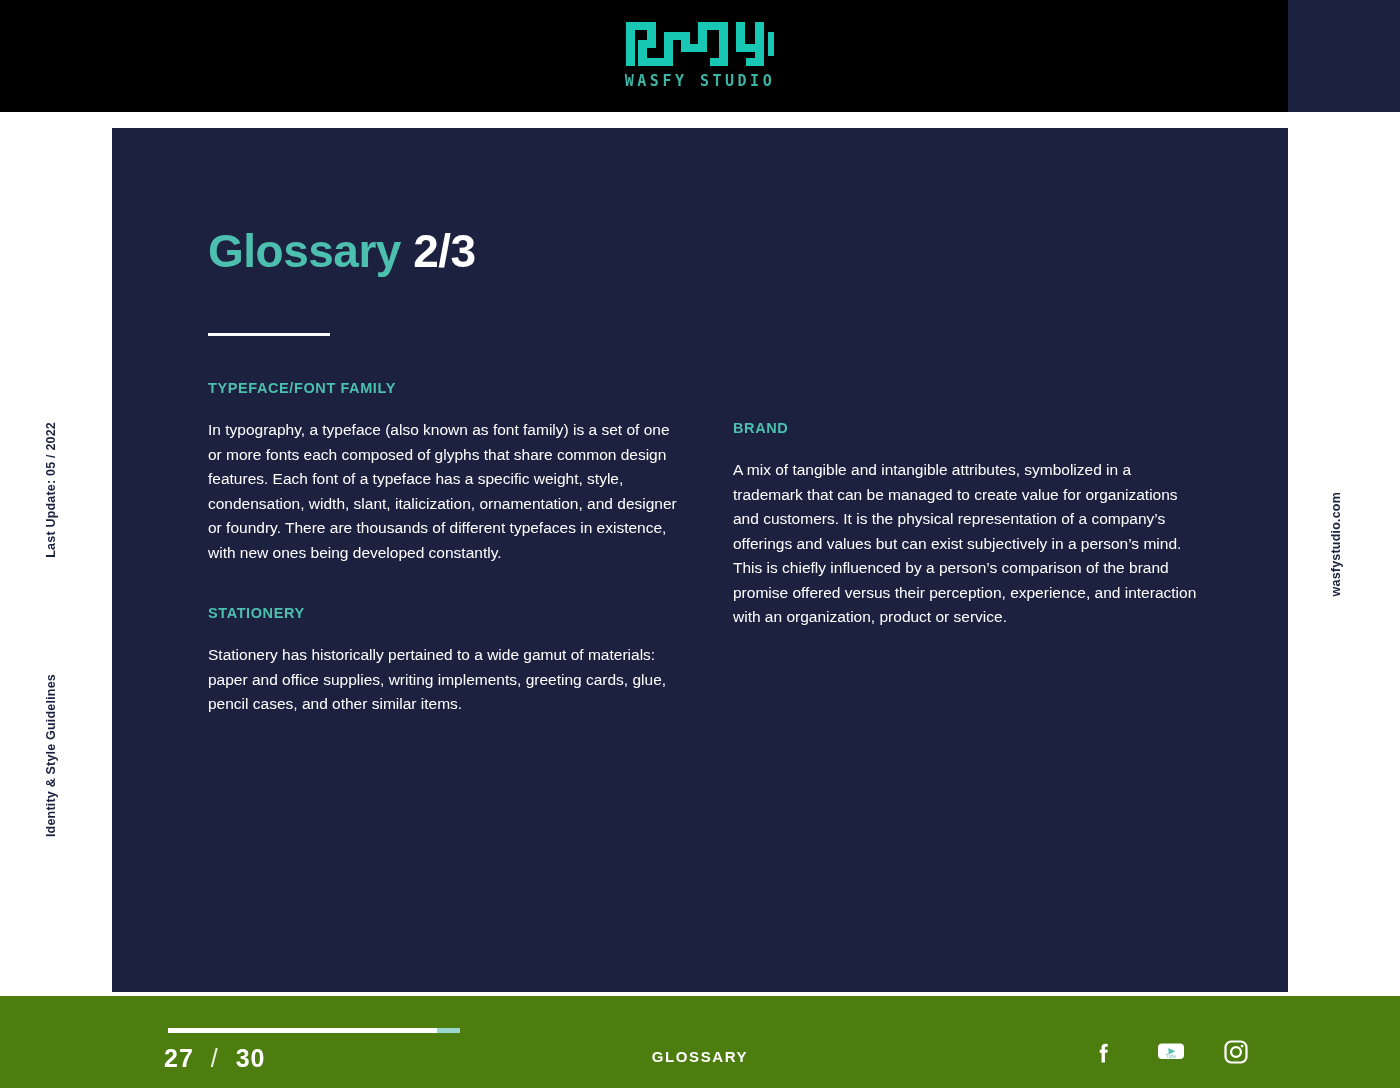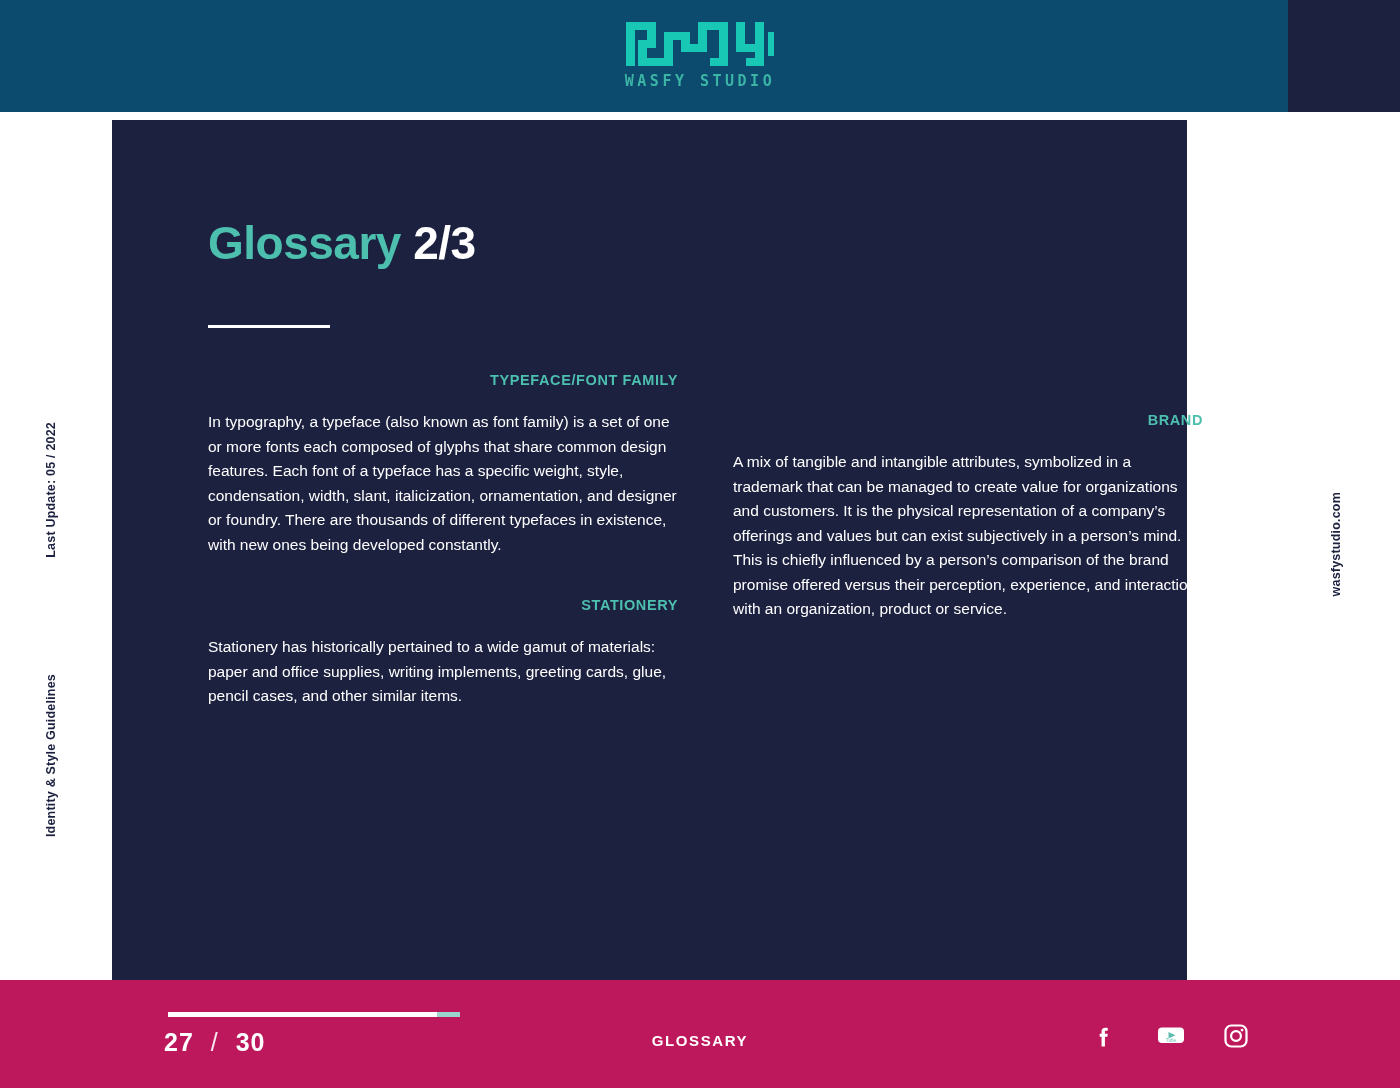--- a/index.html
+++ b/index.html
@@ -13,21 +13,21 @@
     position: relative;
     overflow: hidden;
     font-family: "Liberation Sans", sans-serif;
   }
 
   
   .top-bar {
     position: absolute;
     left: 0; top: 0;
     width: 1400px; height: 112px;
-    background: #0c4a6e;
+    background: #000000;
   }
   .top-right-block {
     position: absolute;
     right: 0; top: 0;
     width: 112px; height: 112px;
     background: #1c2140;
   }
   .logo-wrap {
     position: absolute;
     left: 50%;
@@ -48,22 +48,22 @@
     letter-spacing: 3.5px;
     font-weight: bold;
     color: #3bb3a5;
     font-family: "DejaVu Sans Mono", monospace;
   }
 
   
   .panel {
     position: absolute;
     left: 112px;
-    top: 120px;
-    width: 1075px;
+    top: 128px;
+    width: 1176px;
     height: 864px;
     background: #1c2140;
   }
 
   .title {
     position: absolute;
     left: 96px;
     top: 96px;
     font-size: 46px;
     font-weight: bold;
@@ -92,21 +92,20 @@
   }
   .col {
     width: 470px;
   }
   .term {
     color: #4cbfae;
     font-size: 14.5px;
     font-weight: bold;
     letter-spacing: 0.6px;
     margin: 0 0 22px 0;
-    text-align: right;
   }
   .term.spaced {
     margin-top: 40px;
   }
   .def {
     color: #ffffff;
     font-size: 15.5px;
     font-weight: normal;
     line-height: 24.5px;
     margin: 0;
@@ -137,22 +136,22 @@
     top: 478px;
     transform: rotate(-90deg) translate(-100%, 0);
   }
 
   
   .footer {
     position: absolute;
     left: 0;
     bottom: 0;
     width: 1400px;
-    height: 108px;
-    background: #be185d;
+    height: 92px;
+    background: #4d7c0f;
   }
   .progress-wrap {
     position: absolute;
     left: 168px;
     top: 32px;
     width: 292px;
     height: 5px;
     background: #9ad6cd;
   }
   .progress-fill {

